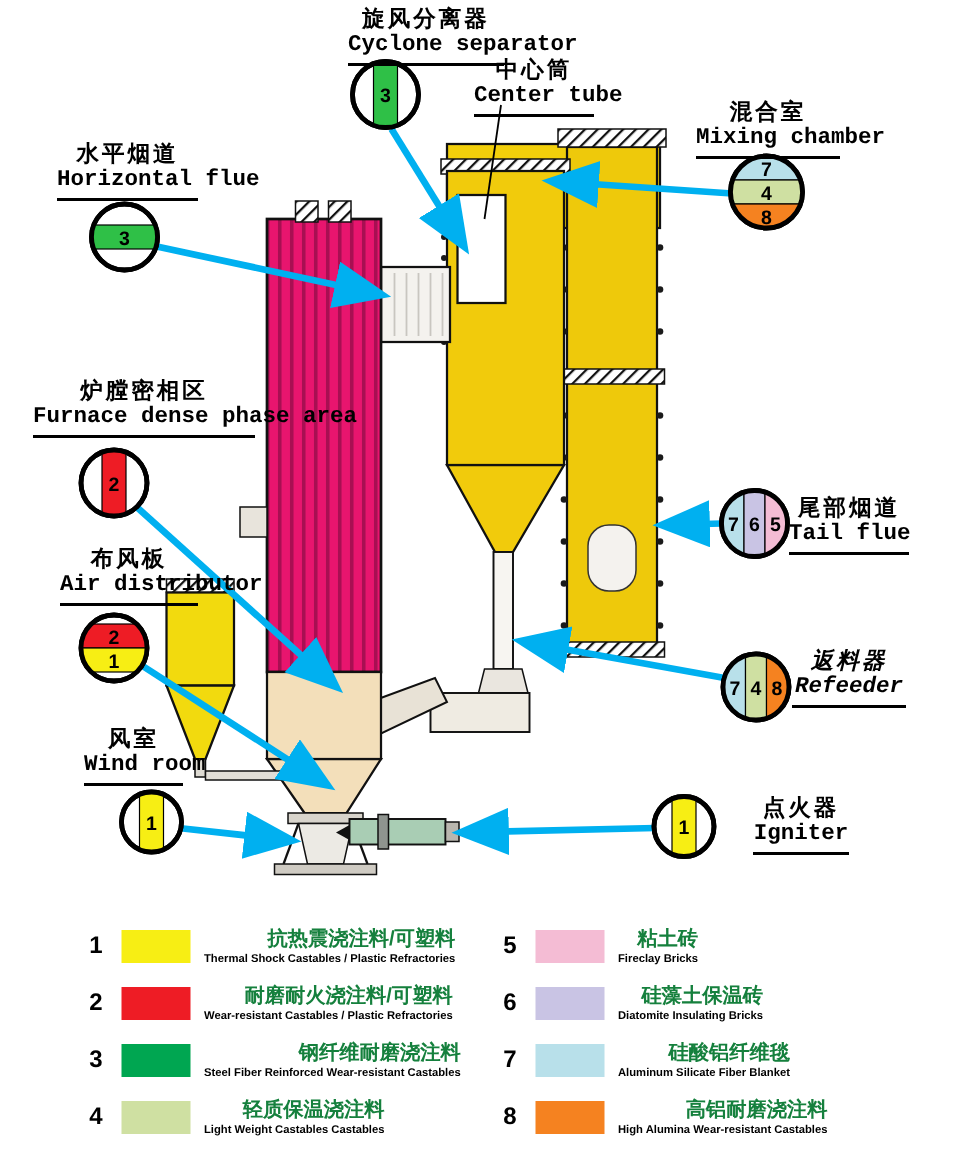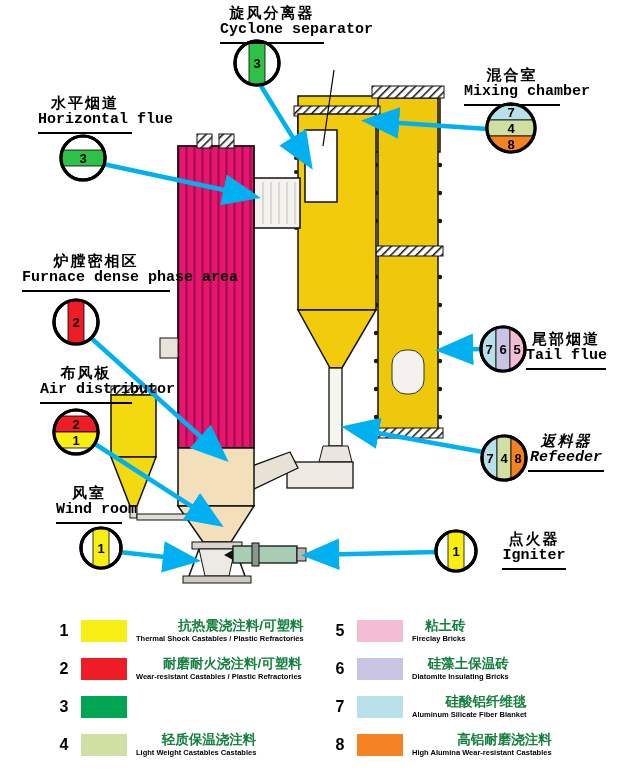--- a/index.html
+++ b/index.html
@@ -229,23 +229,27 @@
   <g transform="translate(456,551)">
     <circle r="20" fill="#fff" stroke="#000" stroke-width="3.2"></circle>
     <g clip-path="url(#clip20)">
       <rect x="-8" y="-20" width="16" height="40" fill="#f7ee14" stroke="#000" stroke-width="0.8"></rect>
     </g>
     <text class="callout-num" x="0" y="5">1</text>
     <circle r="20" fill="none" stroke="#000" stroke-width="3.2"></circle>
   </g>
 </svg>
 
-<div class="part-label" style="left:220px;top:4px;width:104px;">
+<div class="part-label" style="left:232px;top:4px;width:104px;">
   <div class="zh">旋风分离器</div>
   <div class="en">Cyclone separator</div>
+</div>
+<div class="part-label" style="left:316px;top:38px;width:80px;">
+  <div class="zh">中心筒</div>
+  <div class="en">Center tube</div>
 </div>
 <div class="part-label" style="left:38px;top:94px;width:94px;">
   <div class="zh">水平烟道</div>
   <div class="en">Horizontal flue</div>
 </div>
 <div class="part-label" style="left:464px;top:66px;width:96px;">
   <div class="zh">混合室</div>
   <div class="en">Mixing chamber</div>
 </div>
 <div class="part-label" style="left:22px;top:252px;width:148px;text-align:center;">
@@ -286,20 +290,24 @@
     <div class="legend-num">2</div>
     <div class="legend-swatch" style="background: rgb(238, 28, 37);"></div>
     <div class="legend-text">
       <div class="zh">耐磨耐火浇注料/可塑料</div>
       <div class="en">Wear-resistant Castables / Plastic Refractories</div>
     </div>
   </div>
   <div class="legend-item">
     <div class="legend-num">3</div>
     <div class="legend-swatch" style="background: rgb(0, 166, 81);"></div>
+    <div class="legend-text">
+      <div class="zh">钢纤维耐磨浇注料</div>
+      <div class="en">Steel Fiber Reinforced Wear-resistant Castables</div>
+    </div>
   </div>
   <div class="legend-item">
     <div class="legend-num">4</div>
     <div class="legend-swatch" style="background: rgb(207, 224, 162);"></div>
     <div class="legend-text">
       <div class="zh">轻质保温浇注料</div>
       <div class="en">Light Weight Castables Castables</div>
     </div>
   </div>
   <div class="legend-item">

